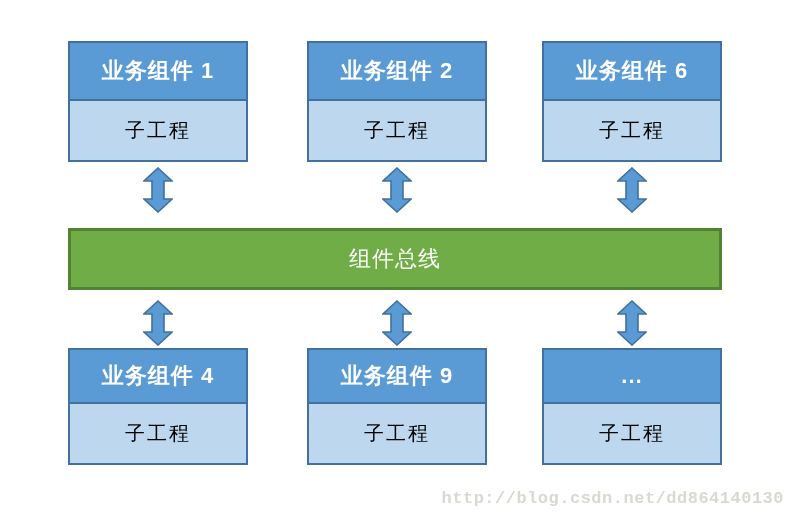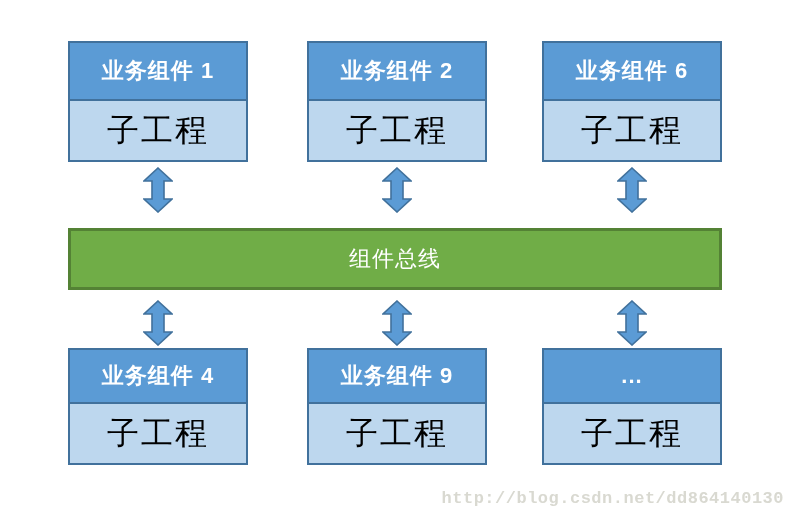--- a/index.html
+++ b/index.html
@@ -34,21 +34,21 @@
     color:var(--header-text,#FFFFFF);
     font-size:22px;
     font-weight:bold;
     display:flex;align-items:center;justify-content:center;
     letter-spacing:1px;
   }
   .module.row-bottom .mod-header{height:52px;}
   .mod-body{
     position:absolute;left:0;right:0;bottom:0;top:58px;
     color:var(--body-text,#000000);
-    font-size:32px;
+    font-size:20px;
     display:flex;align-items:center;justify-content:center;
     letter-spacing:2px;
   }
   .module.row-bottom .mod-body{top:54px;}
   
   .bus{
     position:absolute;
     left:68px;top:228px;width:654px;height:62px;
     box-sizing:border-box;
     background:var(--bus-fill,#70AD47);

